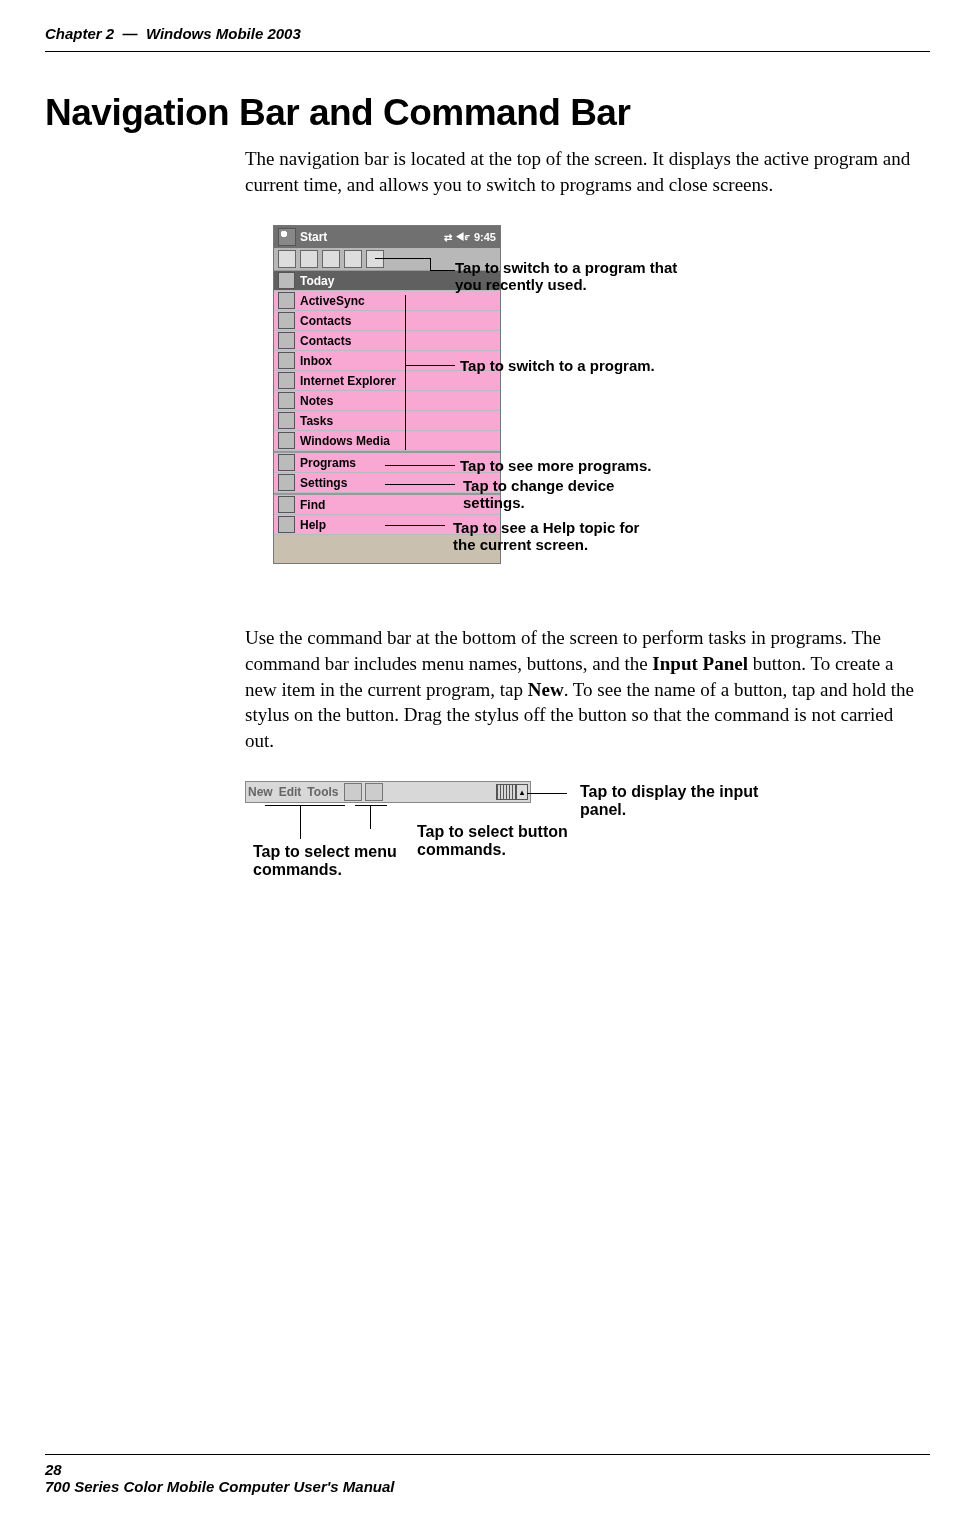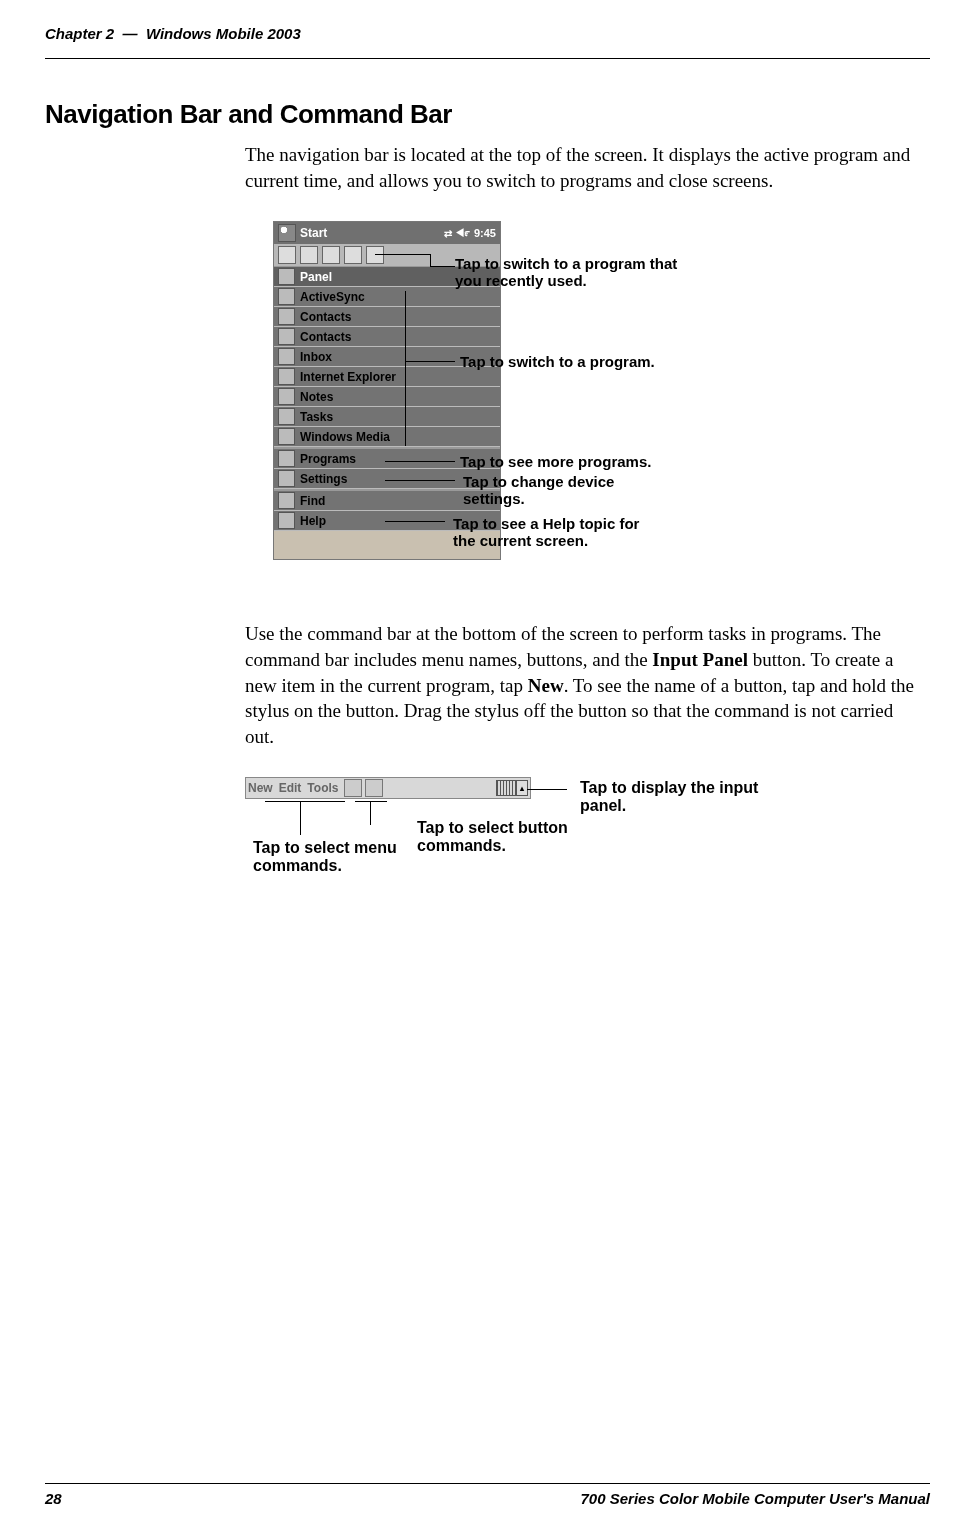--- a/index.html
+++ b/index.html
@@ -16,30 +16,30 @@
     padding: 25px 45px 0 45px;
     box-sizing: border-box;
     height: 100%;
     position: relative;
   }
   .running-header {
     font-family: Arial, Helvetica, sans-serif;
     font-size: 15px;
     font-weight: bold;
     font-style: italic;
-    margin-bottom: 16px;
+    margin-bottom: 9px;
   }
   .rule {
     border-top: 1.5px solid #000;
     margin-bottom: 40px;
   }
   .section-heading {
     font-family: Arial, Helvetica, sans-serif;
     font-weight: 900;
-    font-size: 26px;
+    font-size: 37px;
     margin: 0 0 12px 0;
     letter-spacing: -0.5px;
   }
   .body-text {
     font-size: 19px;
     line-height: 1.35;
     margin-left: 200px;
     margin-right: 10px;
   }
   .body-text p { margin: 8px 0 28px 0; }
@@ -84,21 +84,21 @@
     border-bottom:1px solid #999;
   }
   .recent-row span{
     width:16px;height:16px;border:1px solid #666;background:#ddd;
     display:inline-block;
   }
   .menu-item {
     display:flex;align-items:center;
     padding:1px 4px;
     border-bottom:1px solid #bbb;
-    background:#737373;
+    background:#f9a8d4;
     font-weight:bold;
     font-size:12px;
     gap:5px;
   }
   .menu-item.today{background:#606060;color:#fff;}
   .menu-item .mi-icon{
     width:15px;height:15px;border:1px solid #555;background:#bbb;
   }
   .menu-sep{height:2px;background:#999;}
   .pda-bg {
@@ -148,30 +148,31 @@
     background:#ddd;font-size:9px;line-height:14px;text-align:center;
   }
   .cb-callout {
     position:absolute;
     font-family: Arial, Helvetica, sans-serif;
     font-size:16px;
     font-weight:bold;
   }
   .footer {
     position:absolute;
-    bottom:12px;
+    bottom:24px;
     left:45px;right:45px;
     border-top:1.5px solid #000;
     padding-top:6px;
     font-family: Arial, Helvetica, sans-serif;
     font-weight:bold;
     font-style:italic;
     font-size:15px;
     display:flex;
     justify-content:space-between;
+    flex-direction:column;
   }
   .vline{position:absolute;border-left:1px solid #000;}
   .hline{position:absolute;border-top:1px solid #000;}
 </style>
 </head>
 <body>
 
 <div class="page">
 
   <div class="running-header">
@@ -200,21 +201,21 @@
       </div>
       <div class="recent-row">
         <span></span>
         <span></span>
         <span></span>
         <span></span>
         <span></span>
       </div>
       <div class="menu-item today">
         <span class="mi-icon"></span>
-        <span>Panel</span>
+        <span>Today</span>
       </div>
       <div class="menu-item">
           <span class="mi-icon"></span>
           <span>ActiveSync</span>
         </div>
       <div class="menu-item">
           <span class="mi-icon"></span>
           <span>Contacts</span>
         </div>
       <div class="menu-item">

